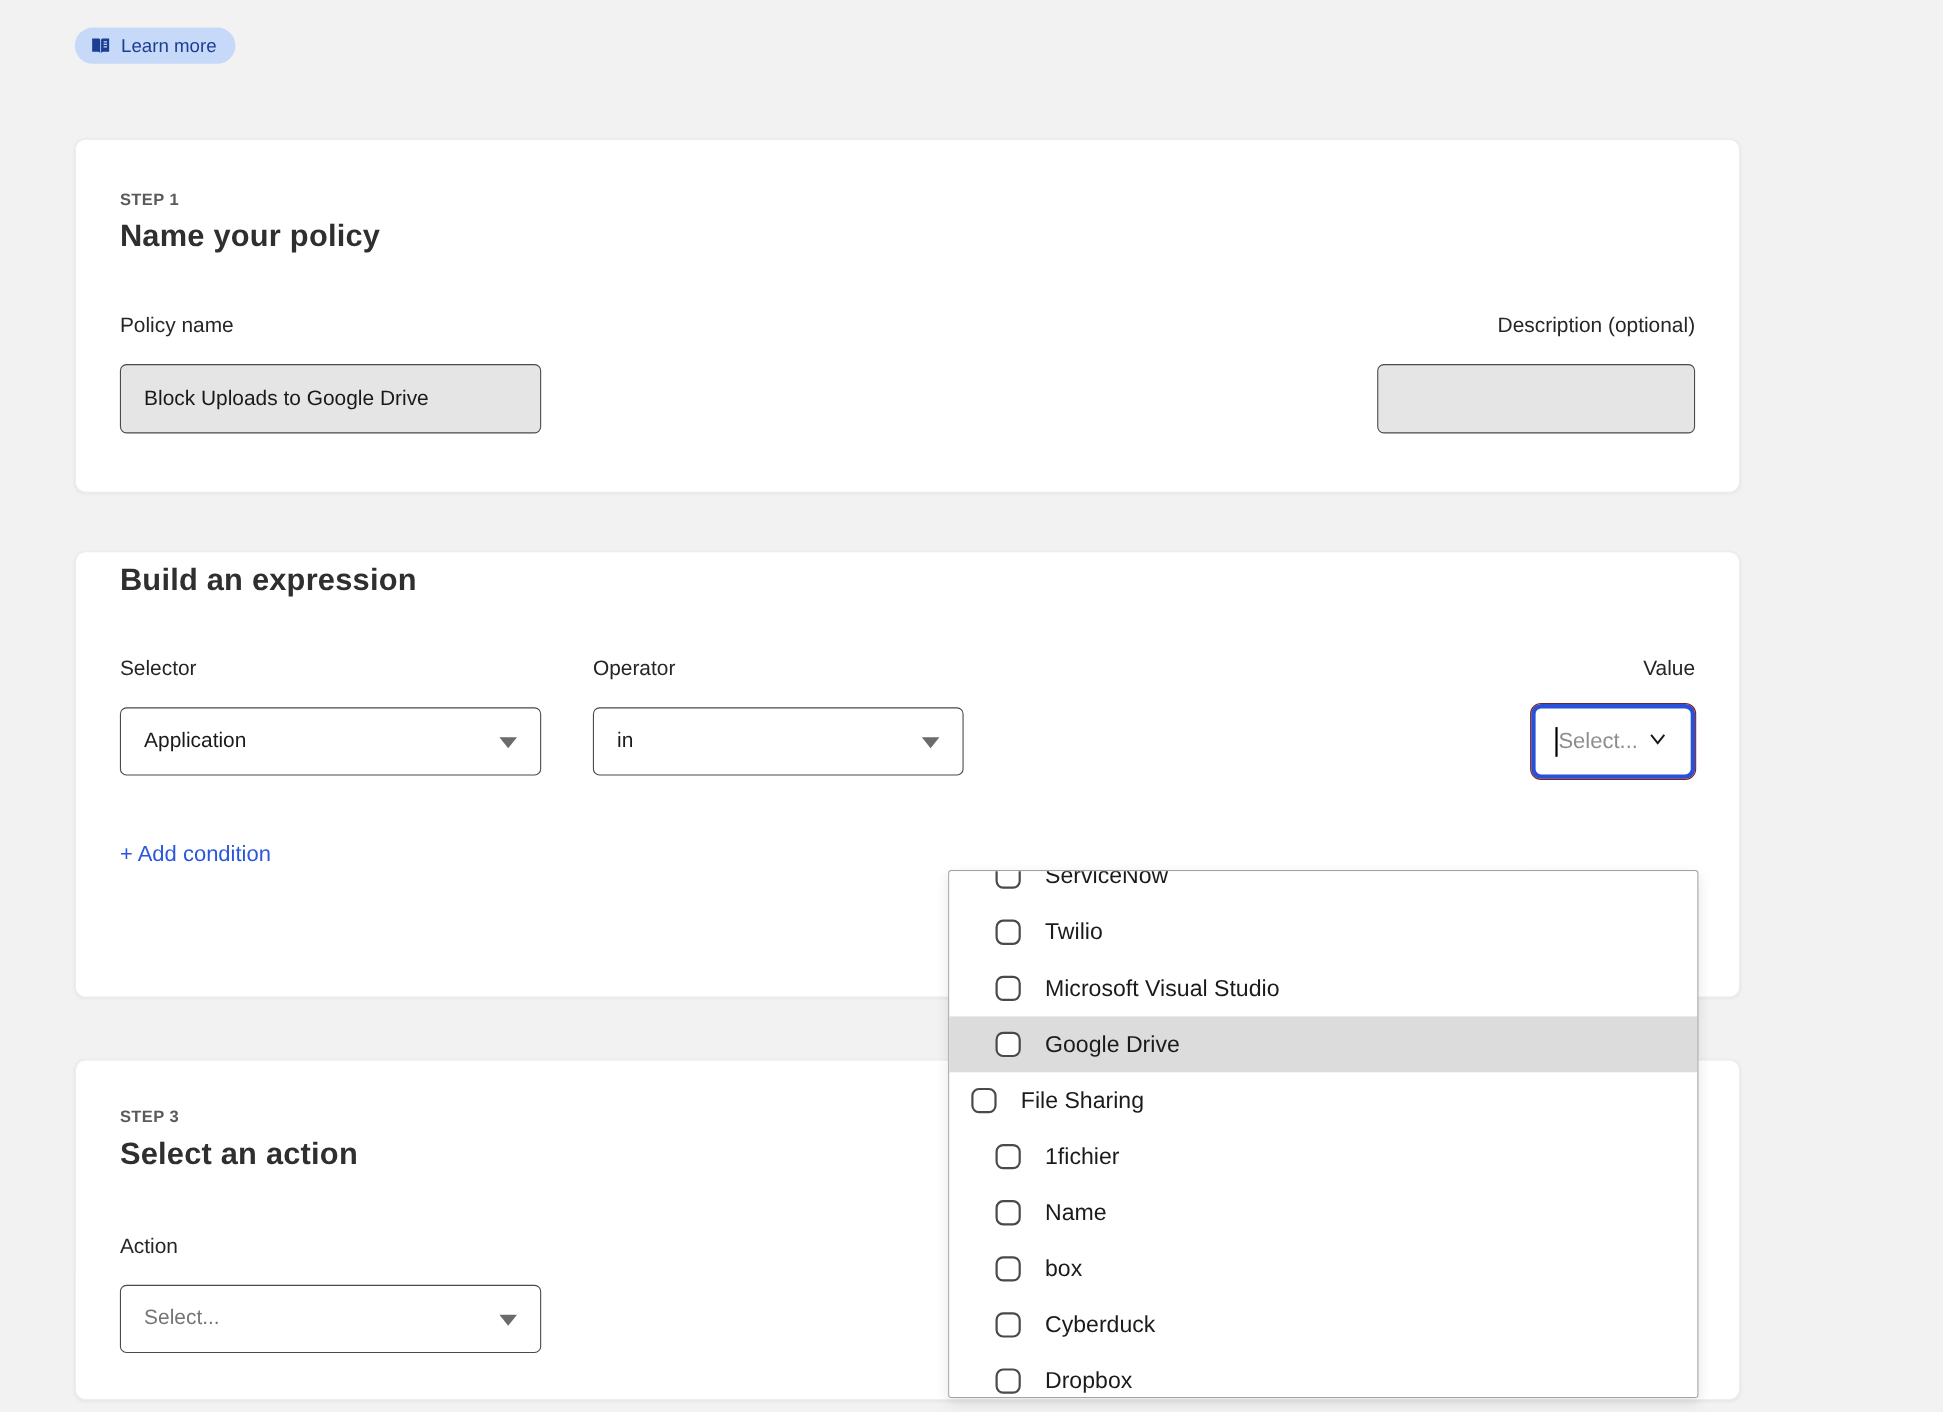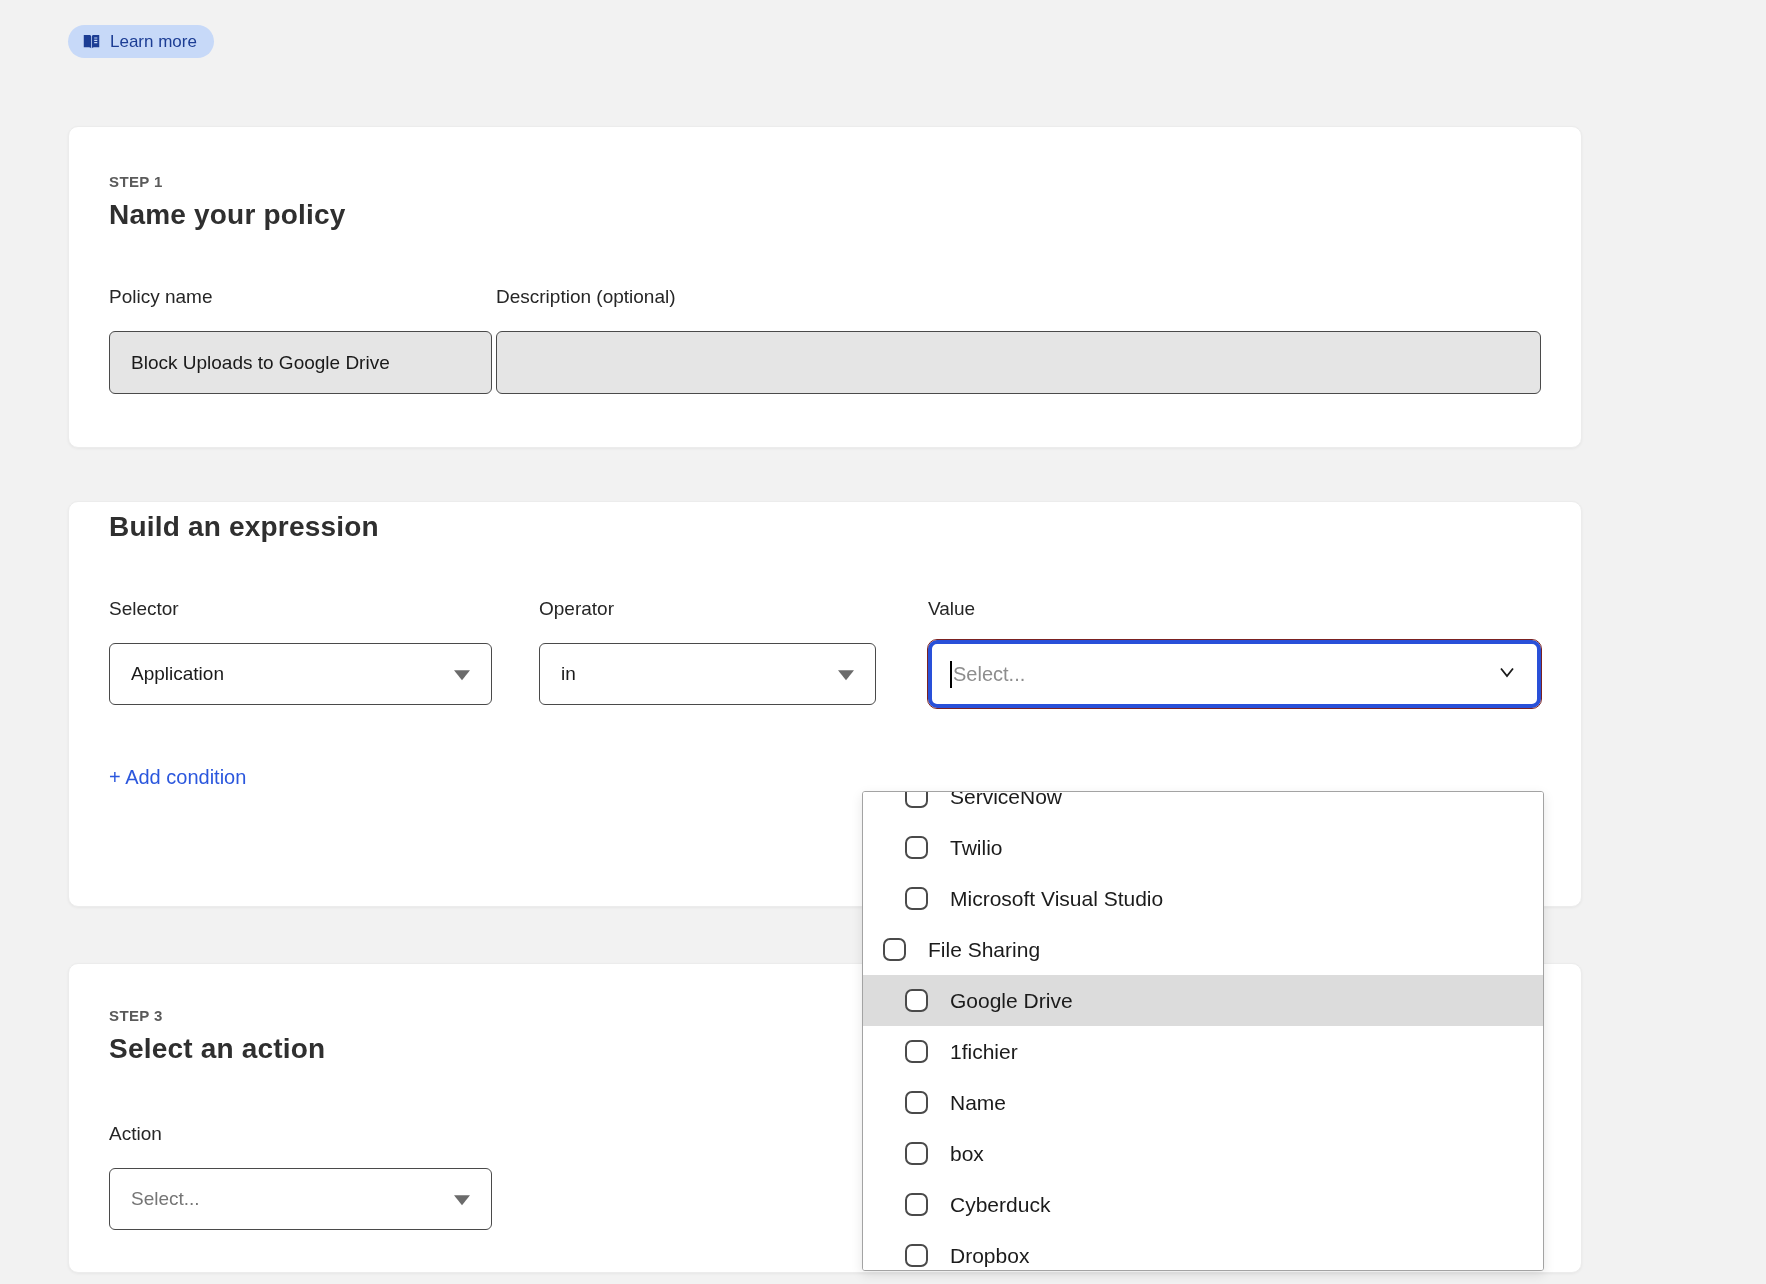--- a/index.html
+++ b/index.html
@@ -43,21 +43,21 @@
   .fields-row { display:flex; gap:4px; margin-top:55px; }
   .field { display:flex; flex-direction:column; }
   .field-label { font-size:19px; color:#262626; margin-bottom:23px; }
   .text-input {
     height:63px; border:1px solid #4a4a4a; border-radius:6px;
     background:#e5e5e5; font-size:19px; color:#1a1a1a; padding:0 21px;
     font-family:inherit; outline:none;
   }
   .w-policy   { width:383px; }
   .w-operator { width:337px; }
-  .grow { flex:1; }
+  .grow { flex:1;align-items:flex-end; }
   
   .select-box {
     position:relative; height:62px; border:1px solid #4a4a4a;
     border-radius:6px; background:#fff; display:flex; align-items:center;
     padding:0 44px 0 21px; font-size:19px; color:#1a1a1a; cursor:pointer;
   }
   .select-box .placeholder { color:#757575; }
   .triangle-down {
     position:absolute; right:21px; top:50%; transform:translateY(-38%);
     width:0; height:0; border-left:8px solid transparent;
@@ -192,28 +192,28 @@
           <span class="dd-label">ServiceNow</span>
         </div>
         <div class="dd-row">
           <span class="dd-checkbox"></span>
           <span class="dd-label">Twilio</span>
         </div>
         <div class="dd-row">
           <span class="dd-checkbox"></span>
           <span class="dd-label">Microsoft Visual Studio</span>
         </div>
+        <div class="dd-row highlighted">
+          <span class="dd-checkbox"></span>
+          <span class="dd-label">Google Drive</span>
+        </div>
         <div class="dd-row category">
           <span class="dd-checkbox"></span>
           <span class="dd-label">File Sharing</span>
         </div>
-        <div class="dd-row highlighted">
-          <span class="dd-checkbox"></span>
-          <span class="dd-label">Google Drive</span>
-        </div>
         <div class="dd-row">
           <span class="dd-checkbox"></span>
           <span class="dd-label">1fichier</span>
         </div>
         <div class="dd-row">
           <span class="dd-checkbox"></span>
           <span class="dd-label">Name</span>
         </div>
         <div class="dd-row">
           <span class="dd-checkbox"></span>

